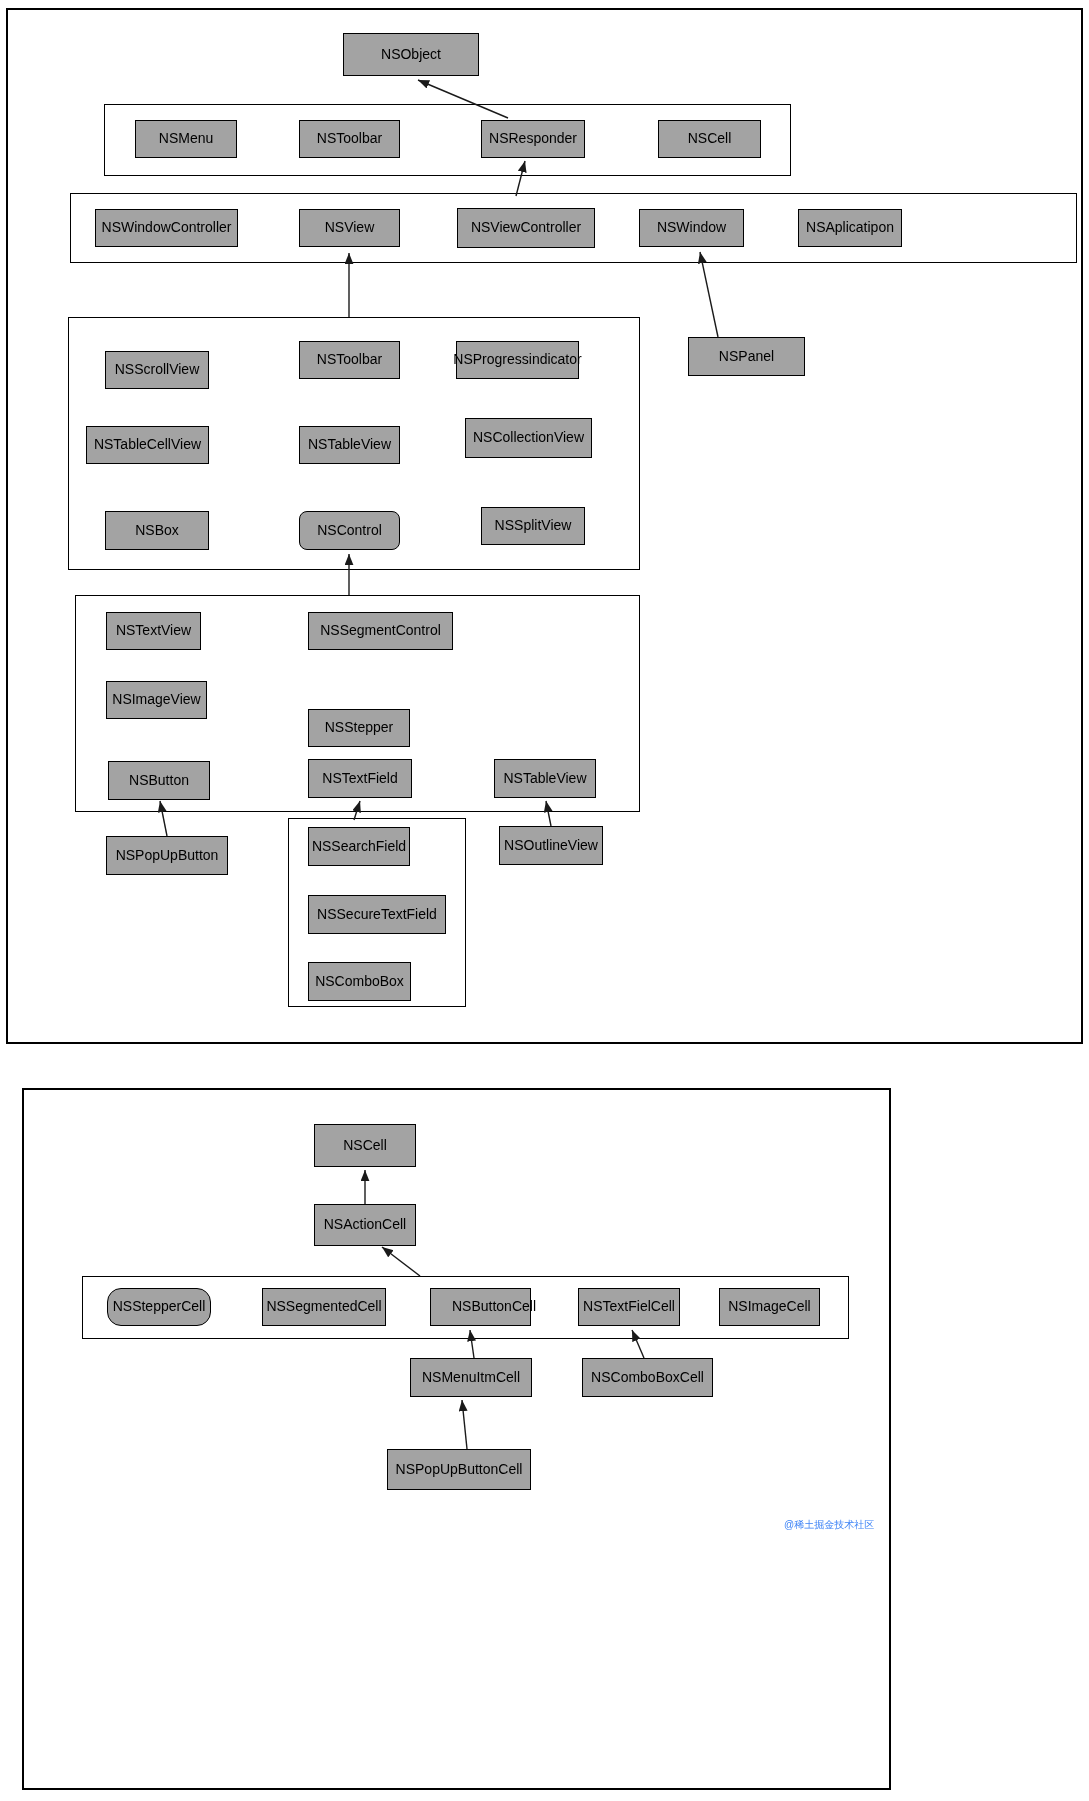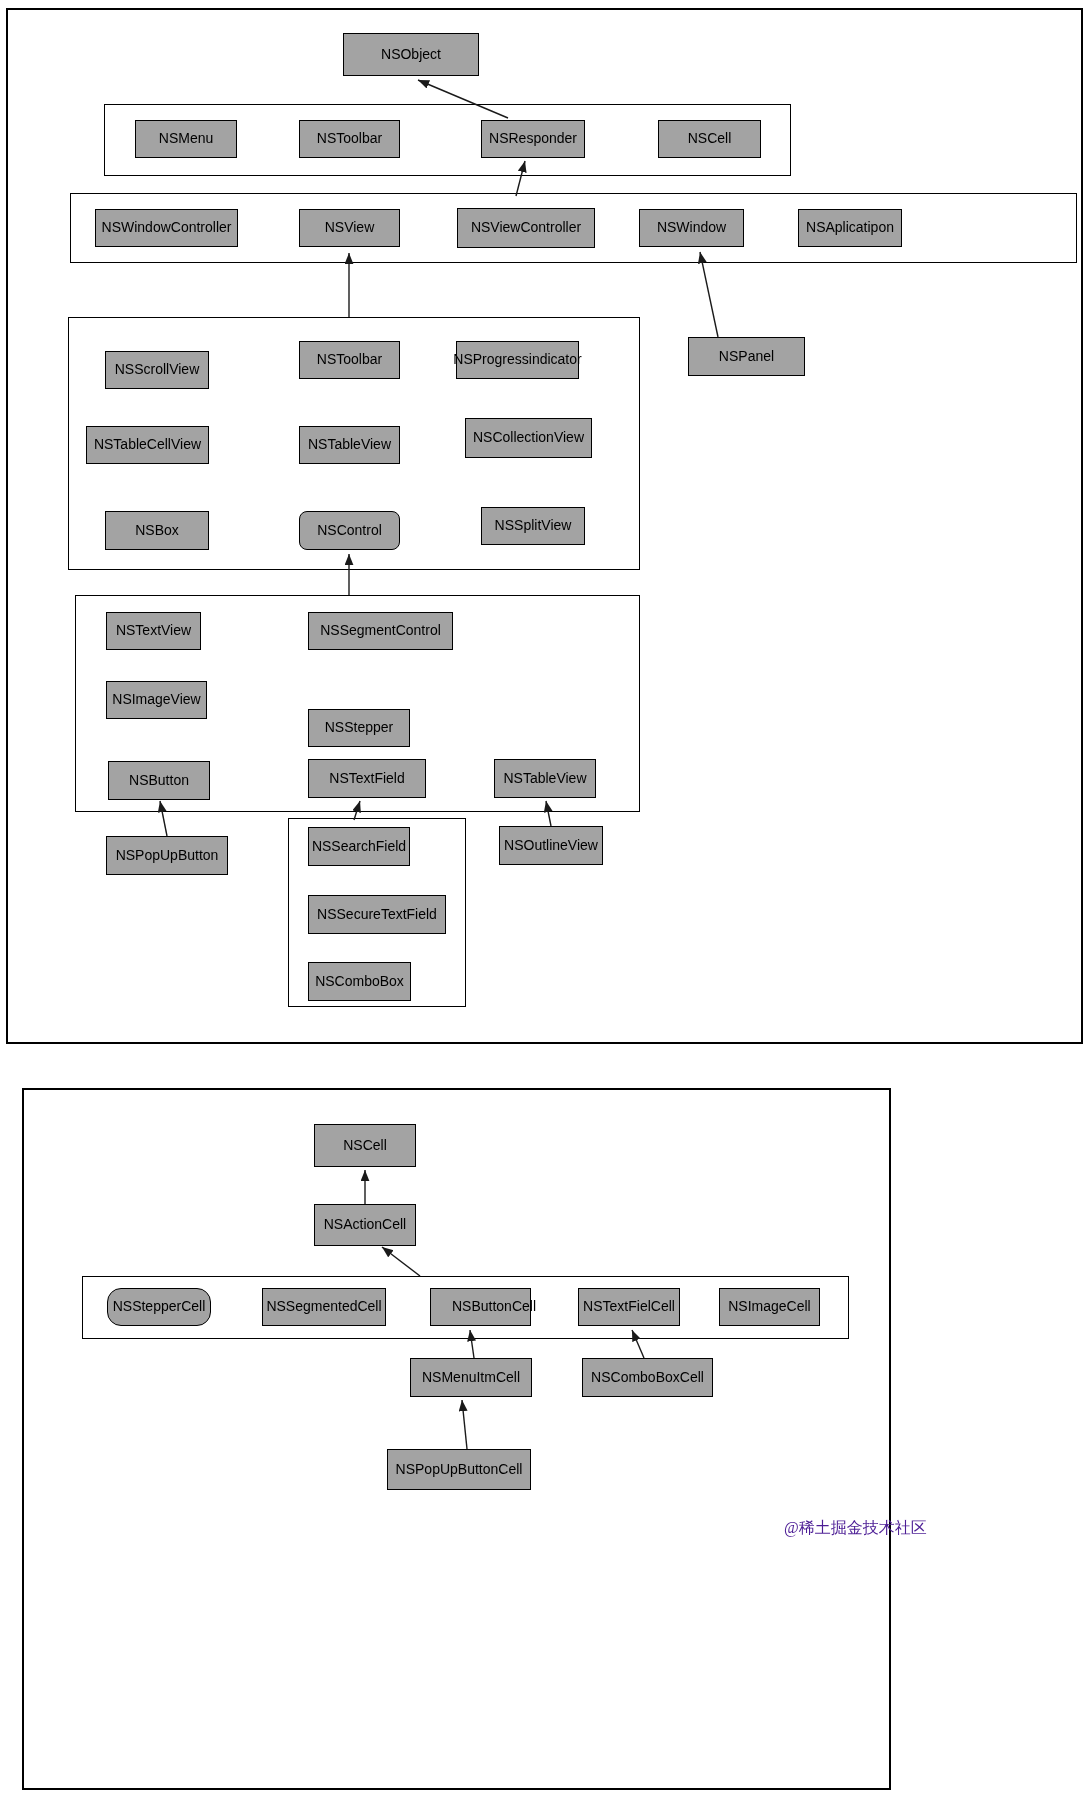--- a/index.html
+++ b/index.html
@@ -47,23 +47,23 @@
   .arrows {
     position: absolute;
     left: 0;
     top: 0;
     width: 1089px;
     height: 1801px;
     pointer-events: none;
   }
   .watermark {
     position: absolute;
-    font-size: 16px;
-    color: #4c1d95;
-    font-family: Liberation Serif, serif;
+    font-size: 10px;
+    color: #3b82f6;
+    font-family: Liberation Sans, sans-serif;
     white-space: nowrap;
   }
 </style>
 </head>
 <body>
 
 <div id="page">
 
   <div class="panel" style="left:6px; top:8px; width:1077px; height:1036px;"></div>
 
@@ -144,21 +144,21 @@
   </div>
   <div class="node" style="left:106px; top:681px; width:101px; height:38px;">
     <span>NSImageView</span>
   </div>
   <div class="node" style="left:308px; top:681px; width:102px; height:38px;margin-top:28px;">
     <span>NSStepper</span>
   </div>
   <div class="node" style="left:108px; top:761px; width:102px; height:39px;">
     <span>NSButton</span>
   </div>
-  <div class="node" style="left:308px; top:759px; width:118px; height:39px;">
+  <div class="node" style="left:308px; top:759px; width:104px; height:39px;">
     <span>NSTextField</span>
   </div>
   <div class="node" style="left:494px; top:759px; width:102px; height:39px;">
     <span>NSTableView</span>
   </div>
 
   <div class="node" style="left:106px; top:836px; width:122px; height:39px;">
     <span>NSPopUpButton</span>
   </div>
 

